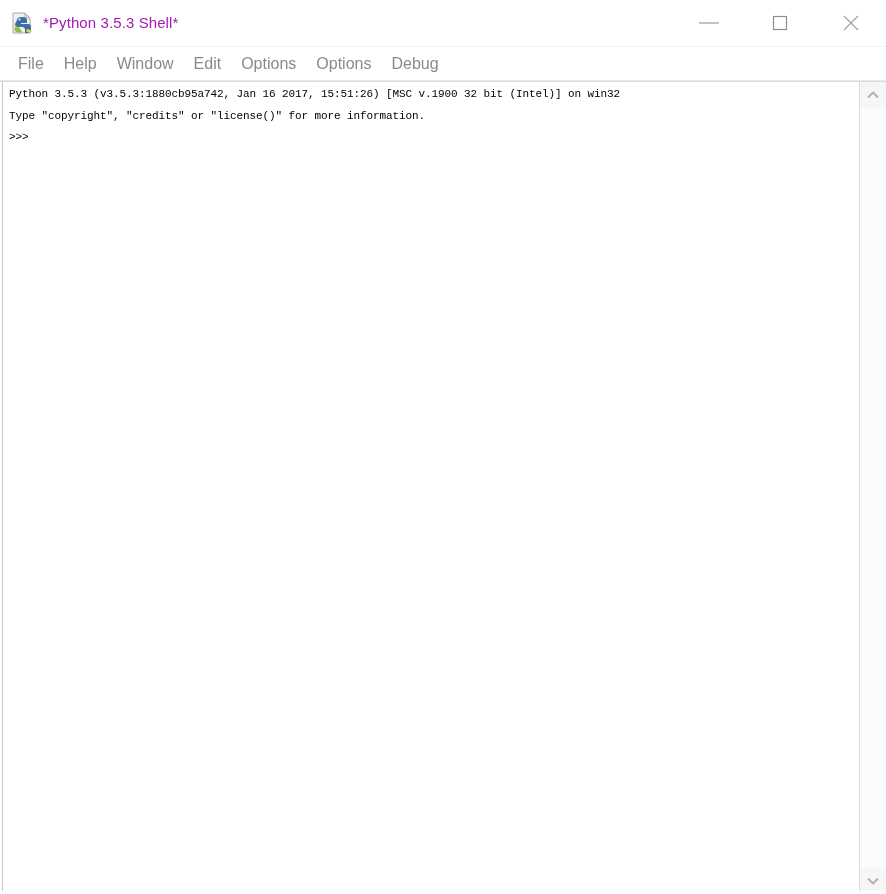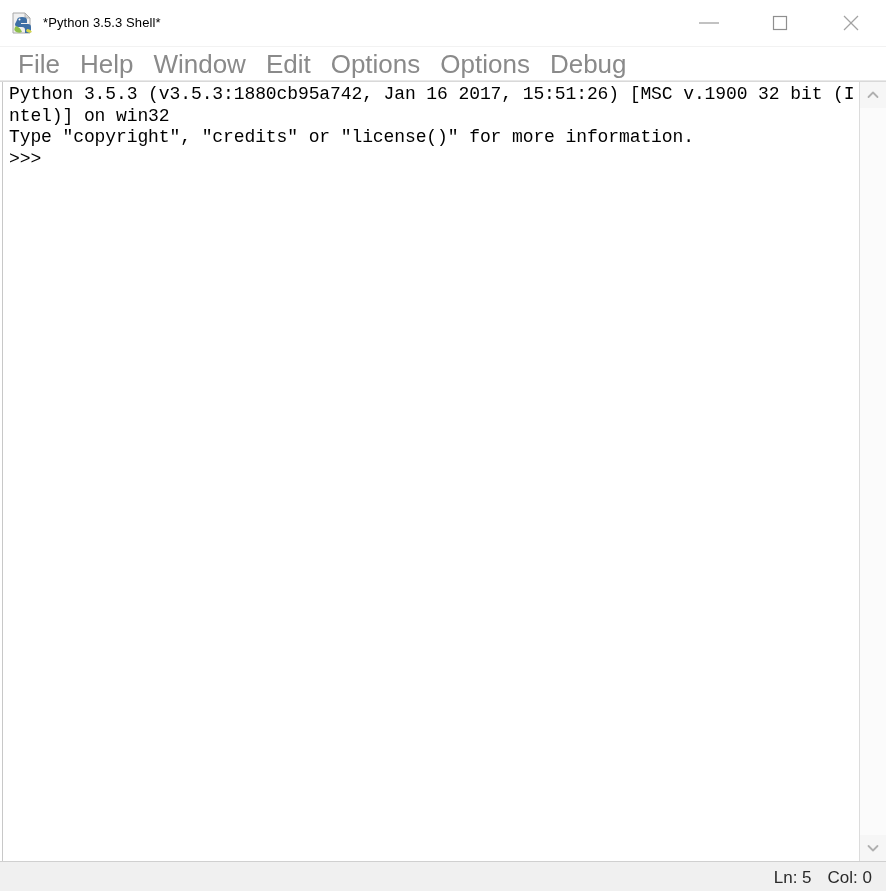--- a/index.html
+++ b/index.html
@@ -37,22 +37,22 @@
   }
   .app-icon {
     width: 26px;
     height: 26px;
     margin-left: 9px;
     margin-right: 8px;
     flex: 0 0 26px;
     position: relative;
   }
   .title-text {
-    font-size: 13px;
-    color: #000000;
+    font-size: 15px;
+    color: #a21caf;
     font-family: "Liberation Sans", sans-serif;
     letter-spacing: 0.1px;
     white-space: nowrap;
     padding-bottom: 2px;
   }
   .win-controls {
     position: absolute;
     right: 0;
     top: 0;
     height: 46px;
@@ -73,21 +73,21 @@
     height: 34px;
     flex: 0 0 34px;
     background: #ffffff;
     display: flex;
     align-items: center;
     padding-left: 8px;
     border-bottom: 1px solid #e8e8e8;
     box-sizing: border-box;
   }
   .menu-item {
-    font-size: 26px;
+    font-size: 16px;
     color: #8a8a8a;
     font-family: "Liberation Sans", sans-serif;
     padding: 0 10px;
     line-height: 22px;
     white-space: nowrap;
     cursor: default;
   }
 
   
   .content-row {
@@ -105,21 +105,21 @@
   .text-area {
     flex: 1 1 auto;
     background: #ffffff;
     overflow: hidden;
     position: relative;
     padding: 2px 0 0 6px;
     box-sizing: border-box;
   }
   .code {
     font-family: "Liberation Mono", "DejaVu Sans Mono", monospace;
-    font-size: 18px;
+    font-size: 11px;
     line-height: 21.5px;
     color: #000000;
     white-space: pre-wrap;
     word-break: break-all;
     letter-spacing: -0.1px;
     margin: 0;
   }
 
   
   .vscroll {
@@ -240,19 +240,15 @@
         
       </div>
       <div class="sb-arrow">
         <svg width="14" height="14" viewBox="0 0 14 14">
           <path d="M2.5 5 L7 9.5 L11.5 5" fill="none" stroke="#b0b0b0" stroke-width="1.8" stroke-linecap="round" stroke-linejoin="round"></path>
         </svg>
       </div>
     </div>
   </div>
 
-  <div class="statusbar">
-    <div class="status-text">Ln: 5</div>
-    <div class="status-text">Col: 0</div>
-  </div>
 
   <div class="bottom-strip"></div>
 </div>
 
 </body></html>

